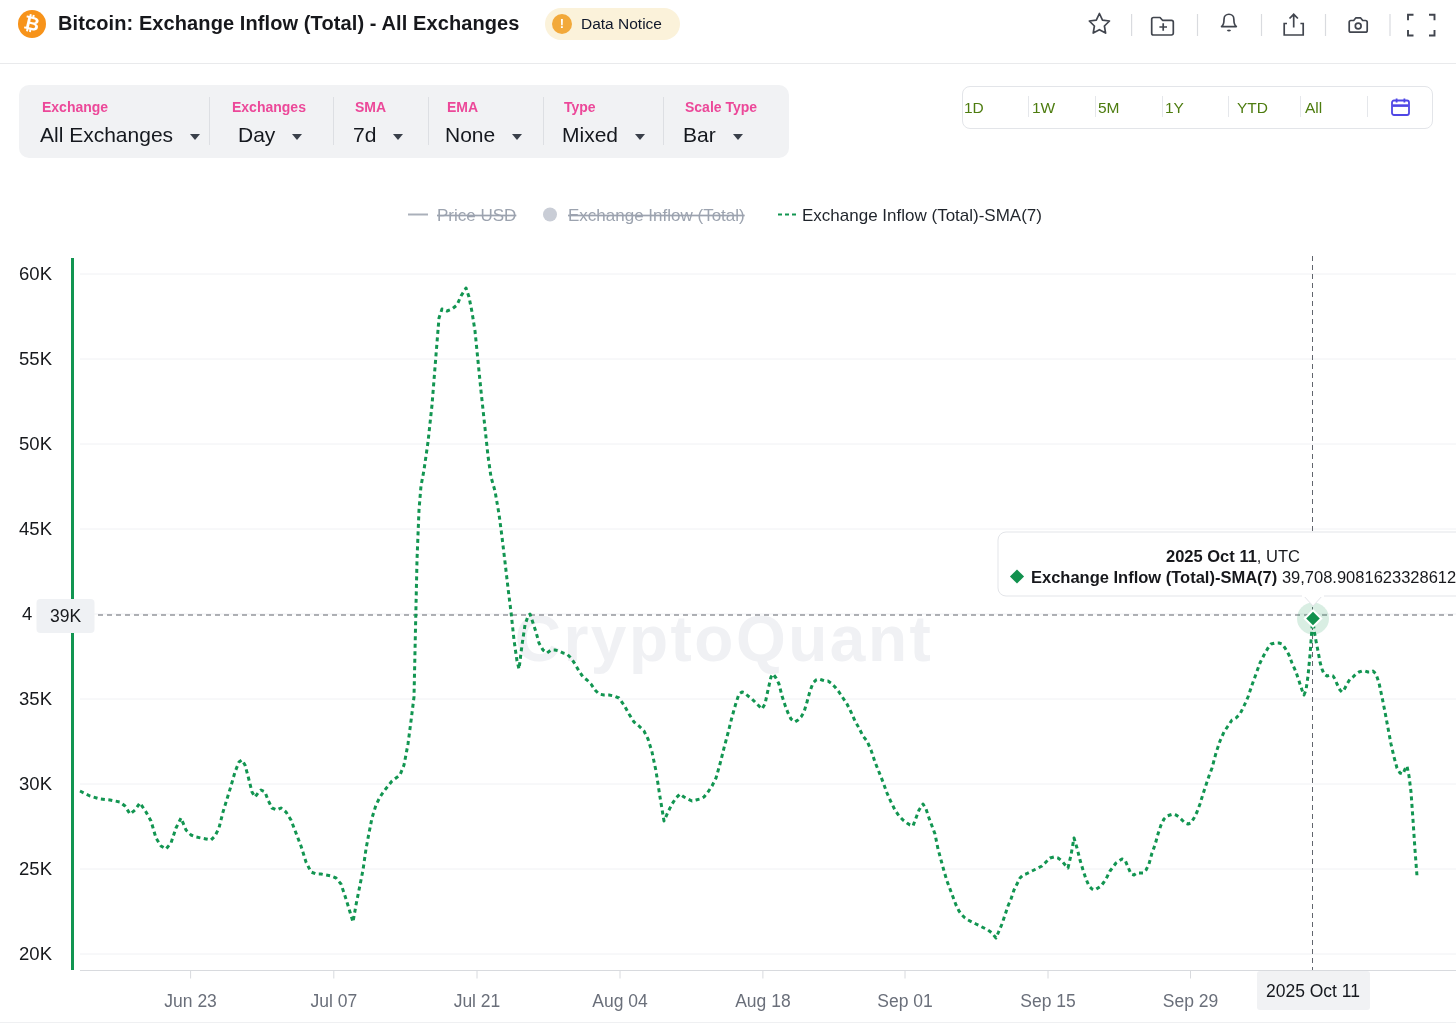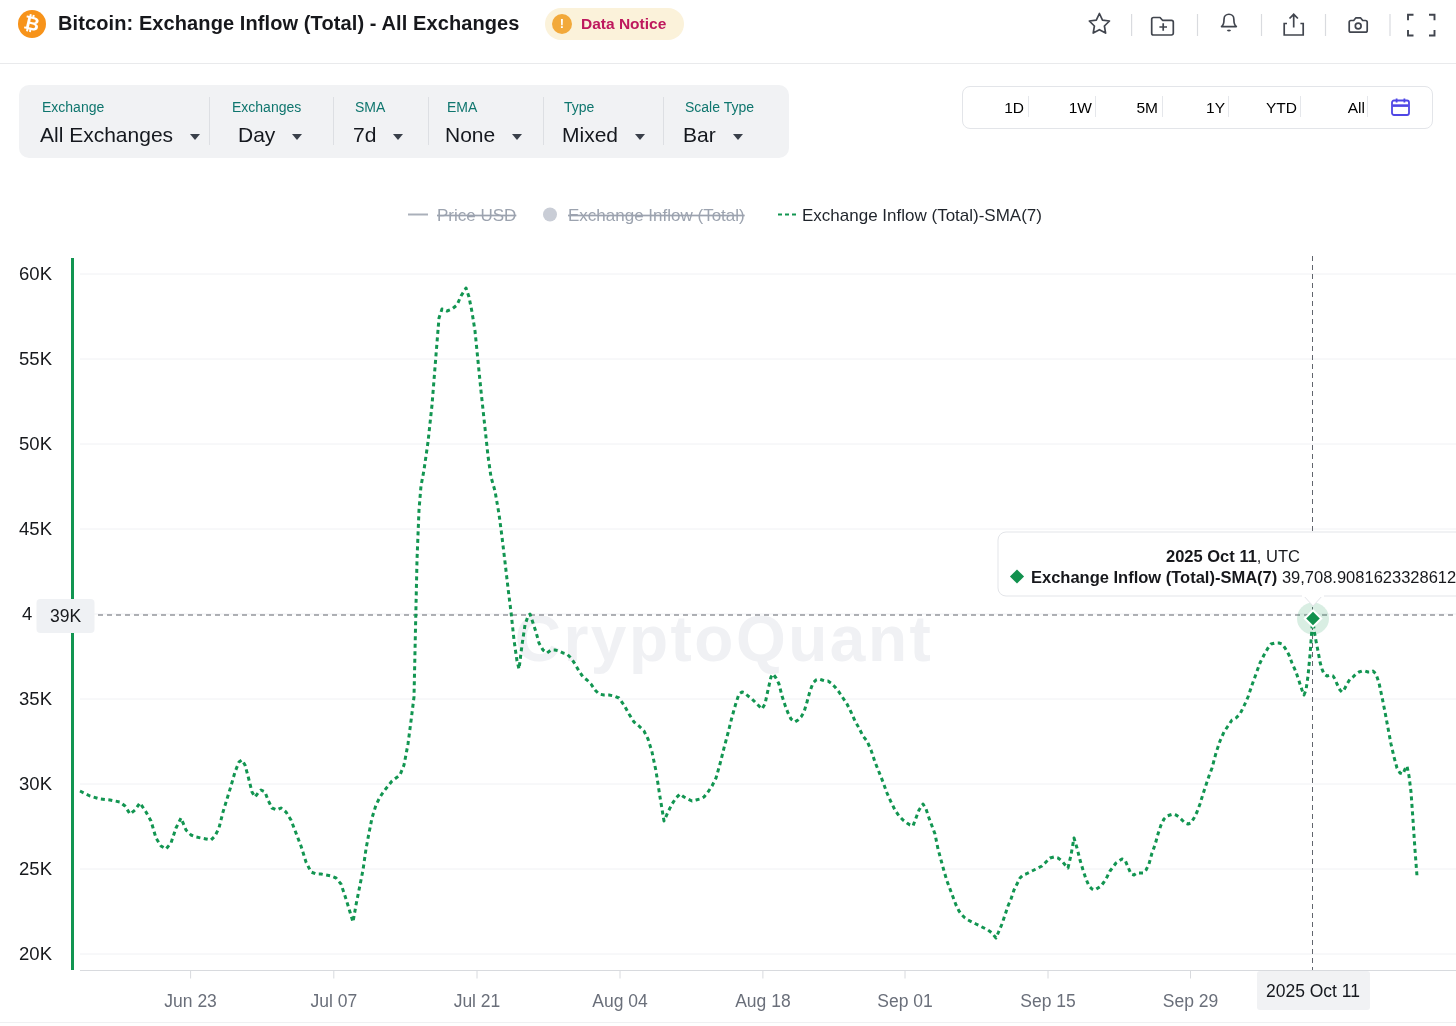--- a/index.html
+++ b/index.html
@@ -6,32 +6,32 @@
  font-family:"Liberation Sans", sans-serif;}
 .abs{position:absolute}
 
 .btc{left:18px;top:10px;width:28px;height:28px;border-radius:50%;background:#f7931a;color:#fff;
  font-weight:700;font-size:19px;text-align:center;line-height:28px}
 .btc span{display:inline-block;transform:rotate(13deg)}
 h1{left:58px;top:12px;font-size:20px;font-weight:700;color:#17181c;letter-spacing:.1px}
 .notice{left:545px;top:8px;height:32px;border-radius:16px;background:#fbf2da;display:flex;align-items:center;padding:0 18px 0 7px}
 .notice .ex{width:20px;height:20px;border-radius:50%;background:#f2a93b;color:#fff;font-weight:700;font-size:13px;
  text-align:center;line-height:20px;margin-right:9px}
-.notice .tx{font-size:15.5px;color:#be185d;font-weight:700}
+.notice .tx{font-size:15.5px;color:#0f172a;font-weight:400}
 .hline{left:0;top:63px;width:1456px;height:1px;background:#e9eaec}
 
 .panel{left:19px;top:85px;width:770px;height:73px;background:#f1f2f4;border-radius:10px}
-.col-label{font-size:14px;color:#0f766e;font-weight:400}
+.col-label{font-size:14px;color:#ec4899;font-weight:700}
 .col-value{font-size:21px;color:#15181e;font-weight:400}
 .tri{display:inline-block;width:0;height:0;border-left:5.5px solid transparent;border-right:5.5px solid transparent;
  border-top:6px solid #3a404a;margin-left:17px;vertical-align:2px}
 .psep{width:1px;background:#dddfe3;top:97px;height:48px}
 
 .range{left:962px;top:86px;width:471px;height:43px;border:1px solid #e3e5e9;border-radius:8px;background:#fff}
-.rbtn{position:absolute;top:0;height:41px;line-height:41px;text-align:right;font-size:15.5px;color:#000000}
+.rbtn{position:absolute;top:0;height:41px;line-height:41px;text-align:left;font-size:15.5px;color:#4d7c0f}
 .rsep{position:absolute;width:1px;background:#e5e7eb;top:10px;height:21px}
 </style></head>
 <body>
 <div class="abs btc"><span>₿</span></div>
 <h1 class="abs">Bitcoin: Exchange Inflow (Total) - All Exchanges</h1>
 <div class="abs notice">
     <span class="ex">!</span>
     <span class="tx">Data Notice</span>
   </div>
 <svg class="abs" style="left:1080px;top:5px" width="376" height="40" viewBox="0 0 376 40" fill="none" stroke="#41454e" stroke-width="1.7">

